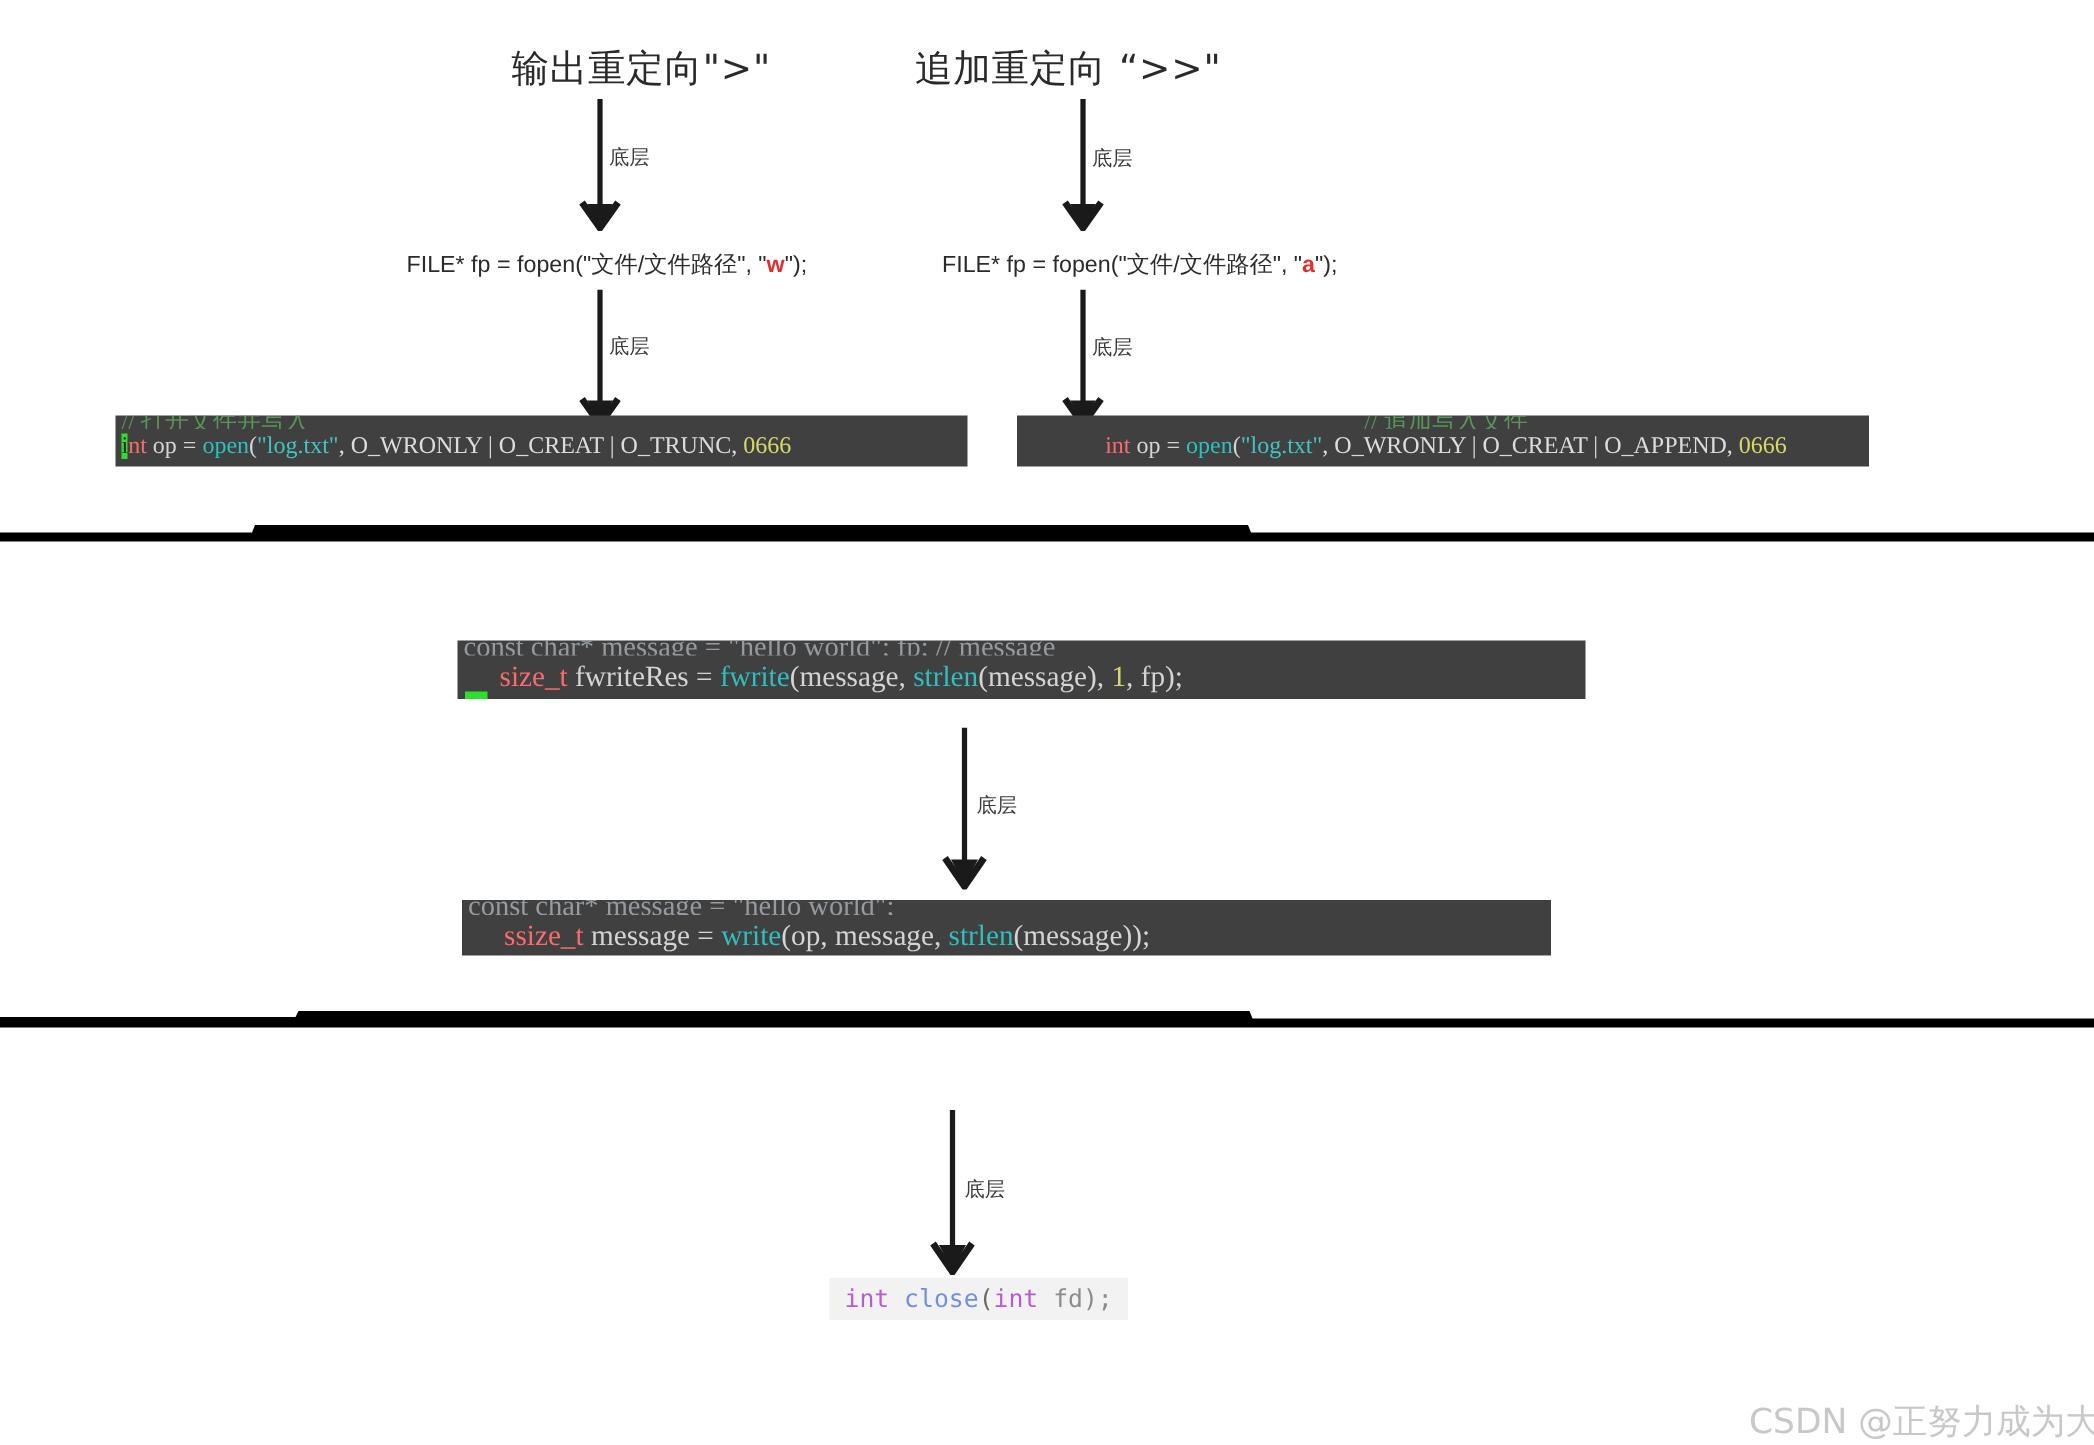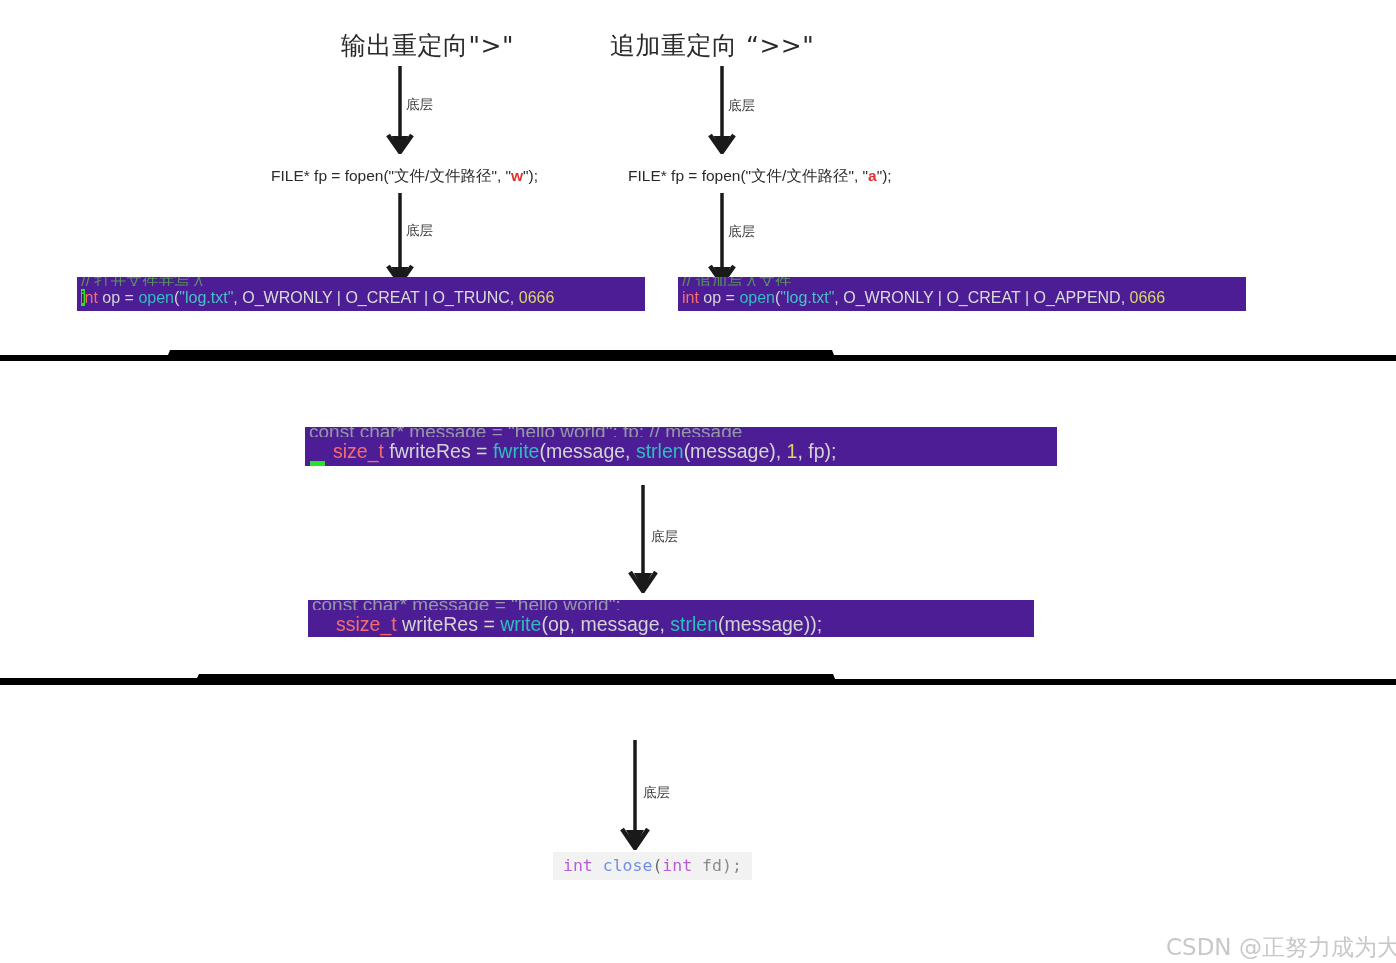--- a/index.html
+++ b/index.html
@@ -44,23 +44,23 @@
     font-size: 13.5px;
     color: #3a3a3a;
     white-space: nowrap;
     font-family: Liberation Mono, monospace;
     text-align: center;
   }
 
   
   .codeblock {
     position: absolute;
-    background: #4c1d95;
+    background: #404040;
     overflow: hidden;
-    font-family: Liberation Sans, sans-serif;
+    font-family: Liberation Serif, serif;
     padding: 0;
   }
   .codeblock .ghost {
     display: block;
     height: 9px;
     line-height: 9px;
     overflow: hidden;
     white-space: nowrap;
     font-size: 16px;
     color: #5a9a5a;
@@ -174,21 +174,21 @@
       <path d="M8.5 74 L17 89 L25.5 74 Z" fill="#1a1a1a"></path>
     </svg>
   </div>
   <div class="arrow-label" style="left:728px; top:223px;">底层</div>
 
   <div class="codeblock" style="left:77px; top:277px; width:568px; height:34px;">
     <span class="ghost t-cmt">// 打开文件并写入</span>
     <span class="line"><span class="cursor">i</span><span class="t-kw">nt</span><span class="t-var"> op = </span><span class="t-fn">open</span><span class="t-punc">(</span><span class="t-str">"log.txt"</span><span class="t-macro">, O_WRONLY | O_CREAT | O_TRUNC, </span><span class="t-num">0666</span></span>
   </div>
 
-  <div class="codeblock" style="left:678px; top:277px; width:568px; height:34px;">
+  <div class="codeblock" style="left:678px; top:277px; width:568px; height:34px;text-align:center;">
     <span class="ghost t-cmt">// 追加写入文件</span>
     <span class="line"><span class="t-kw">int</span><span class="t-var"> op = </span><span class="t-fn">open</span><span class="t-punc">(</span><span class="t-str">"log.txt"</span><span class="t-macro">, O_WRONLY | O_CREAT | O_APPEND, </span><span class="t-num">0666</span></span>
   </div>
 
   <div class="divider" style="left:0; top:346px; width:1396px; height:16px;">
     <svg width="1396" height="16" viewBox="0 0 1396 16" preserveAspectRatio="none">
       <path d="M0 11 L168 11 L170 6 L832 6 L834 11 L1468 11 L1396 13 L1396 15 L0 15 Z" fill="#000"></path>
       <path d="M0 9 L168 9 L170 4 L832 4 L834 9 L1396 9 L1396 12 L834 12 L832 9 L170 9 L168 13 L0 13 Z" fill="#000"></path>
     </svg>
   </div>
@@ -203,21 +203,21 @@
     <svg width="36" height="108" viewBox="0 0 36 108">
       <line x1="18" y1="0" x2="18" y2="90" stroke="#1a1a1a" stroke-width="3.5"></line>
       <path d="M5 87 L18 106 L31 87" fill="none" stroke="#1a1a1a" stroke-width="4.5"></path>
       <path d="M9 88 L18 105 L27 88 Z" fill="#1a1a1a"></path>
     </svg>
   </div>
   <div class="arrow-label" style="left:651px; top:528px;">底层</div>
 
   <div class="codeblock big" style="left:308px; top:600px; width:726px; height:37px;">
     <span class="ghost dim">const char* message = "hello world";</span>
-    <span class="line"><span class="t-kw">ssize_t</span><span class="t-var"> writeRes = </span><span class="t-fn">write</span><span class="t-punc">(</span><span class="t-var">op, message, </span><span class="t-fn">strlen</span><span class="t-var">(message)</span><span class="t-punc">);</span></span>
+    <span class="line"><span class="t-kw">ssize_t</span><span class="t-var"> message = </span><span class="t-fn">write</span><span class="t-punc">(</span><span class="t-var">op, message, </span><span class="t-fn">strlen</span><span class="t-var">(message)</span><span class="t-punc">);</span></span>
   </div>
 
   <div class="divider" style="left:0; top:672px; width:1396px; height:16px;">
     <svg width="1396" height="16" viewBox="0 0 1396 16" preserveAspectRatio="none">
       <path d="M0 8 L197 8 L199 3 L833 3 L835 8 L1476 8 L1396 11 L1396 13 L0 13 Z" fill="#000"></path>
       <path d="M0 6 L197 6 L199 2 L833 2 L835 7 L1396 7 L1396 10 L835 10 L833 6 L199 6 L197 11 L0 11 Z" fill="#000"></path>
     </svg>
   </div>
 
 

